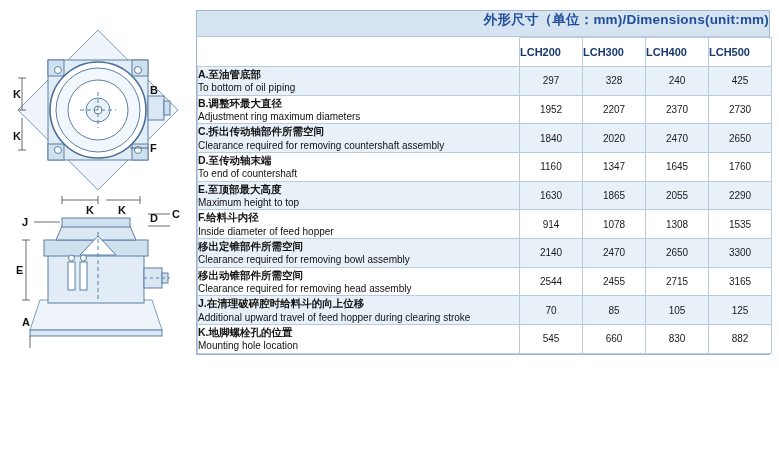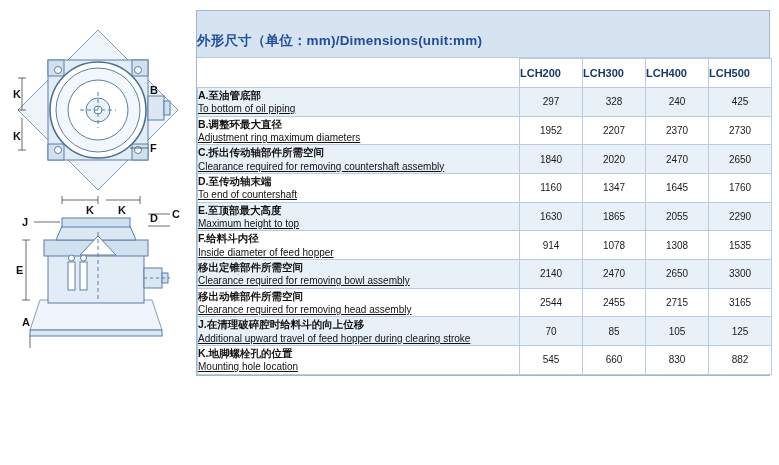--- a/index.html
+++ b/index.html
@@ -37,22 +37,22 @@
     width: 574px;
     border: 1px solid #9fb6d2;
     box-sizing: border-box;
     background: #ffffff;
   }
   #table-title {
     background: #d6e3f0;
     color: #1f4e9c;
     font-weight: bold;
     font-size: 13.5px;
-    text-align: left;
-    padding: 21px 0 7px 0;
+    text-align: right;
+    padding: 0 0 7px 0;
     letter-spacing: 0.2px;
     border-bottom: 1px solid #b9cbe0;
   }
   table.dim-table {
     border-collapse: collapse;
     width: 100%;
     table-layout: fixed;
   }
   table.dim-table col.desc { width: 322px; }
   table.dim-table col.val  { width: 63px; }
@@ -89,21 +89,20 @@
     font-size: 10.5px;
     color: #111111;
     white-space: nowrap;
     font-weight: bold;
   }
   td.desc-cell .en {
     display: block;
     font-size: 10px;
     color: #111111;
     white-space: nowrap;
-    text-decoration: underline;
   }
   td.val-cell {
     text-align: center;
     font-size: 11px;
     color: #111111;
     margin-top: 17px;
   }
 
   
   .lbl {

